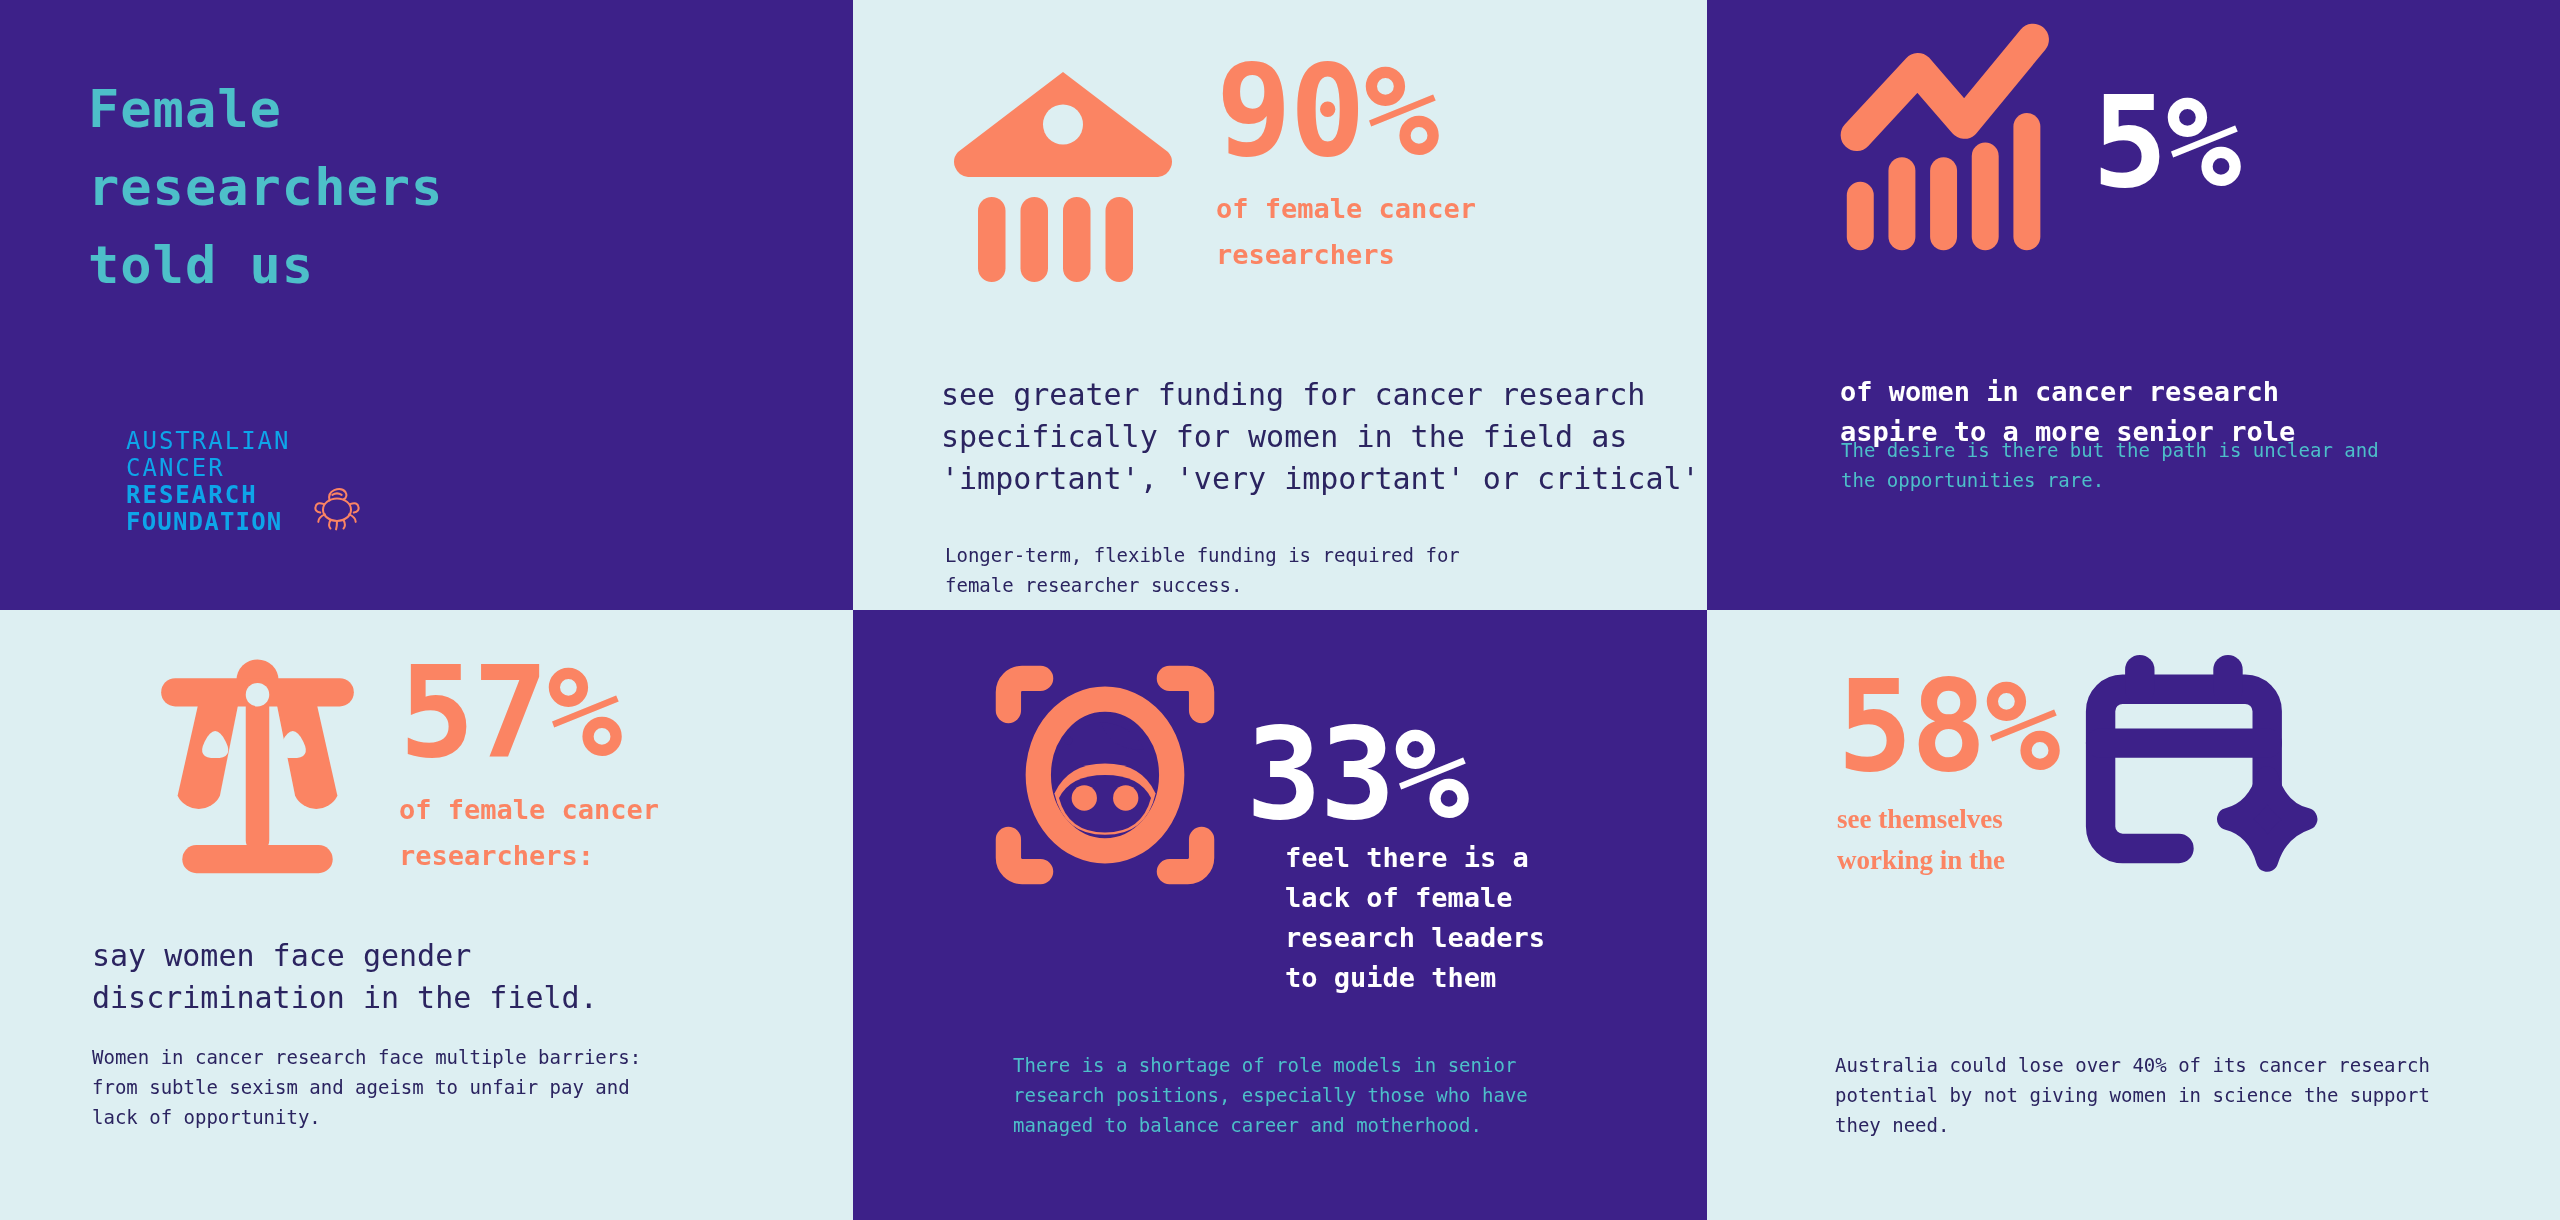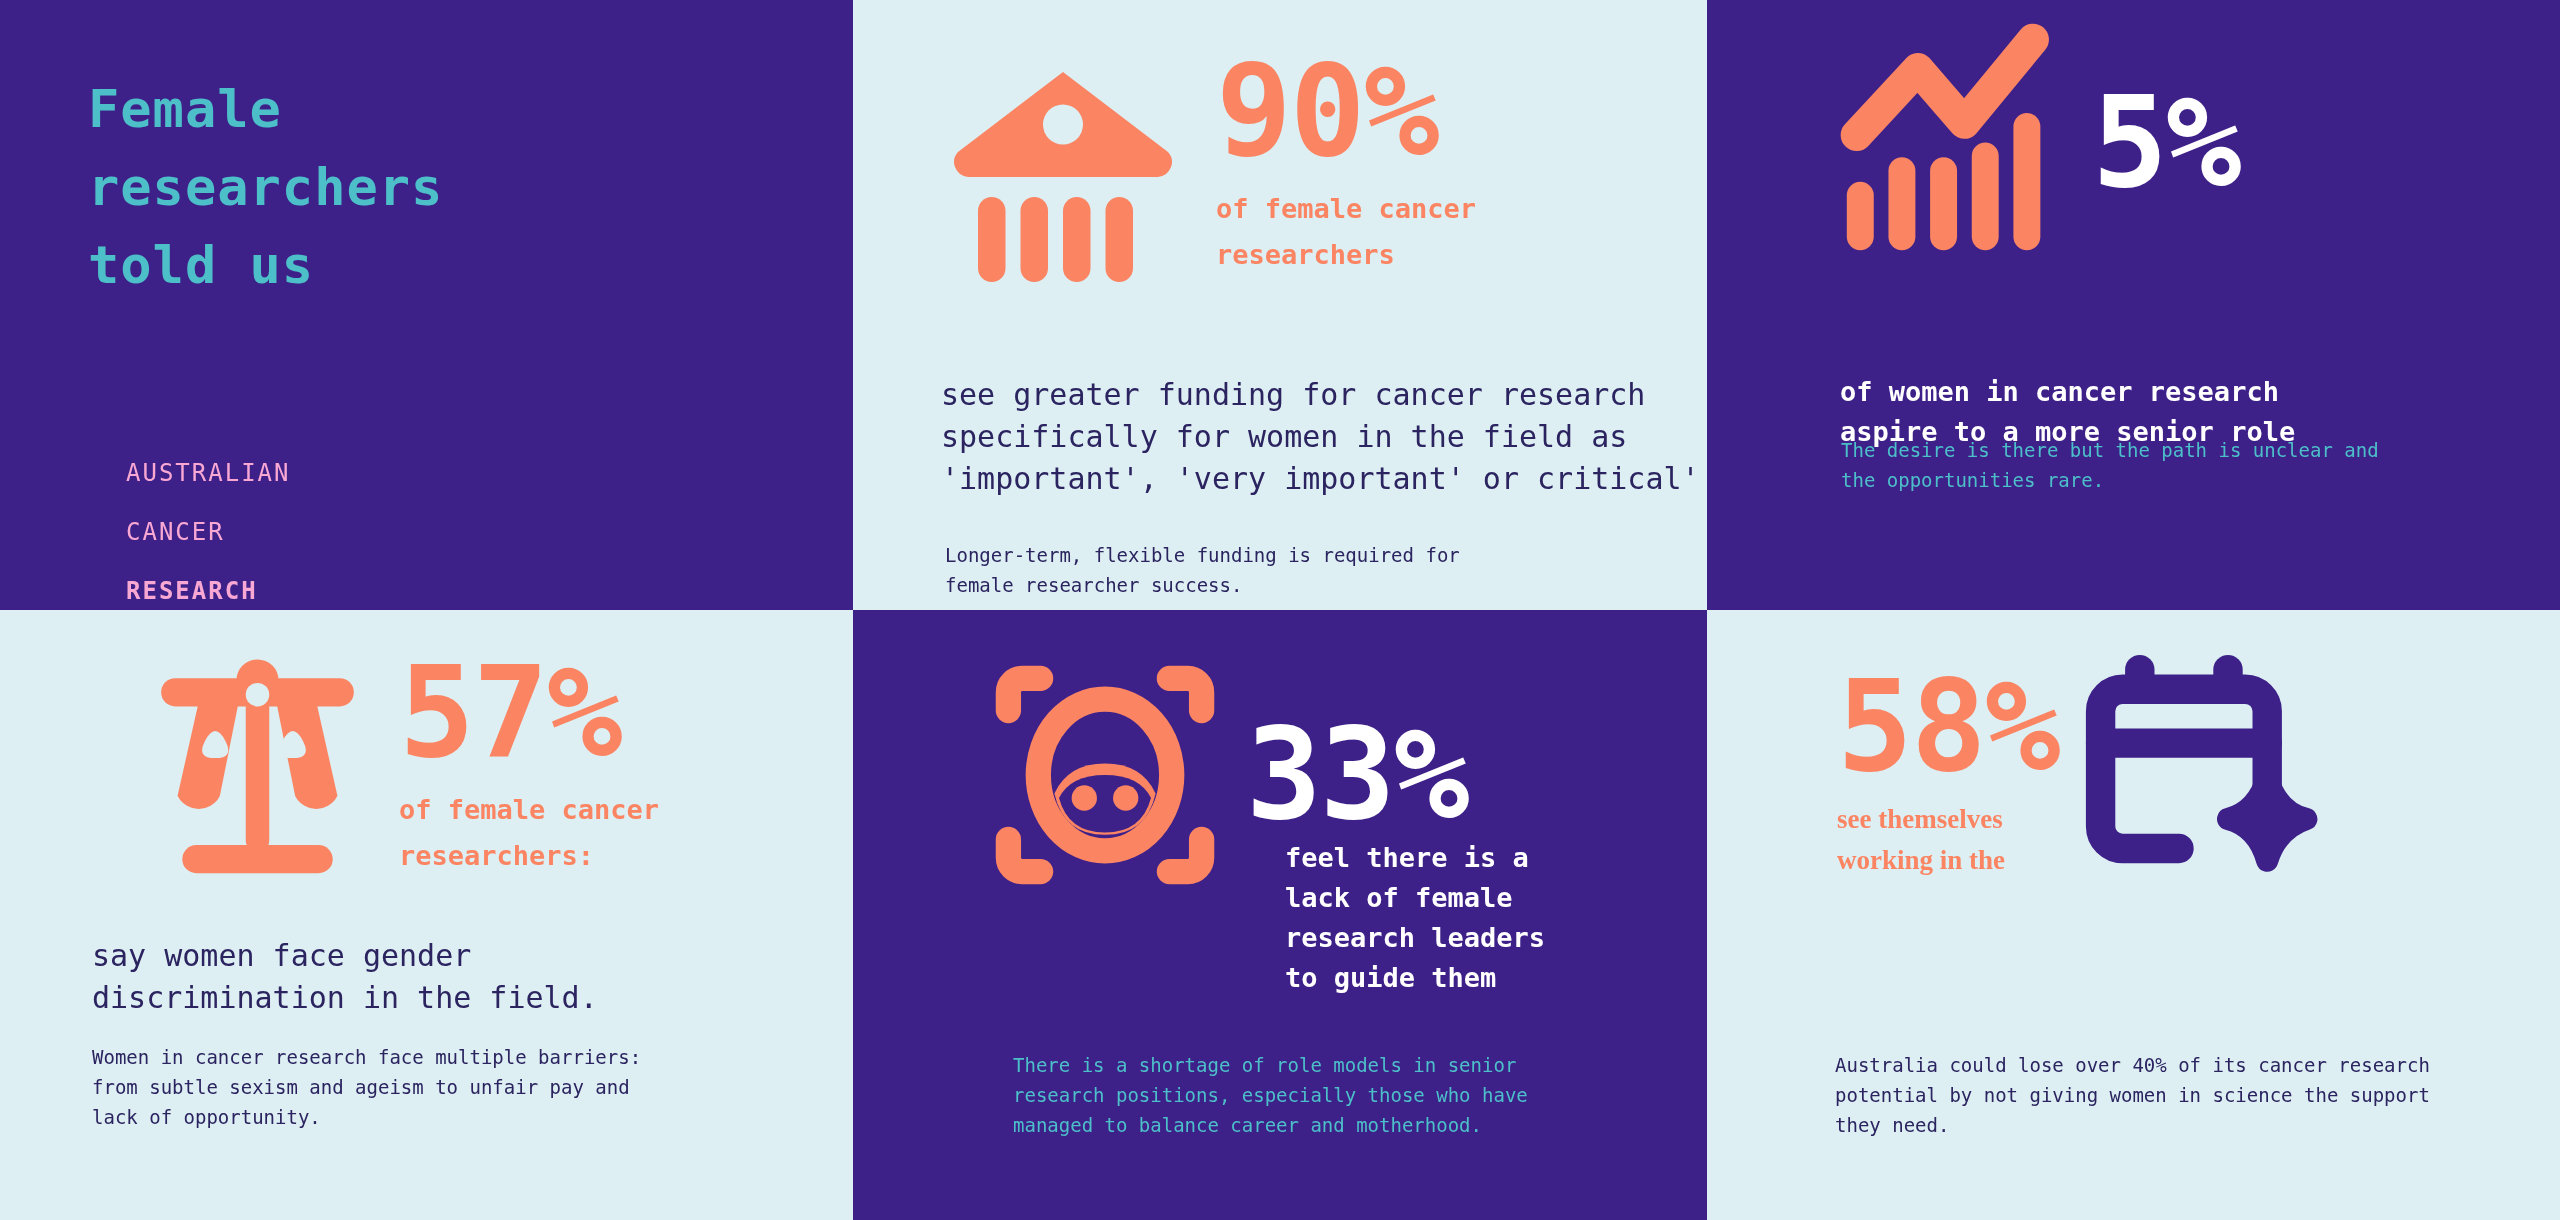--- a/index.html
+++ b/index.html
@@ -27,26 +27,25 @@
     font-size:52px;
     line-height:78px;
     letter-spacing:1px;
     color:#4dbfc9;
     white-space:nowrap;
   }
   .logo-wrap { position:absolute; left:126px; top:428px; display:flex; align-items:flex-end; gap:18px; }
   .logo-text { display:flex; flex-direction:column; }
   .logo-line {
     font-family:"DejaVu Sans Mono", monospace;
-    color:#f9a8d4;
+    color:#0ea5e9;
     font-size:24px;
     line-height:27px;
     letter-spacing:2.0px;
     white-space:nowrap;
-    margin-top:32px;
   }
   .logo-line.w1 { font-weight:300; }
   .logo-line.w2 { font-weight:500; }
   .logo-line.w3 { font-weight:700; }
   .logo-line.w4 { font-weight:900; letter-spacing:1.2px; }
   .crab { width:56px; height:56px; margin-bottom:2px; }
 
   
   .stat-head { position:absolute; display:flex; align-items:center; }
   .icon-box { flex:0 0 auto; display:flex; align-items:center; justify-content:center; }

